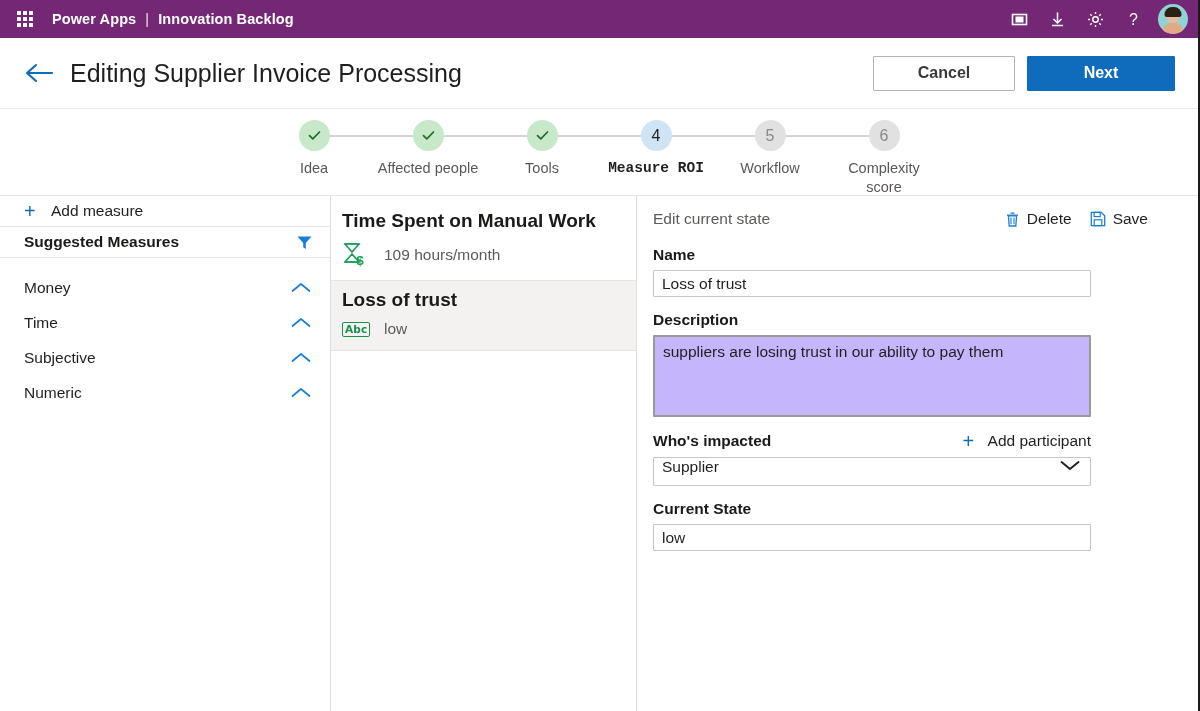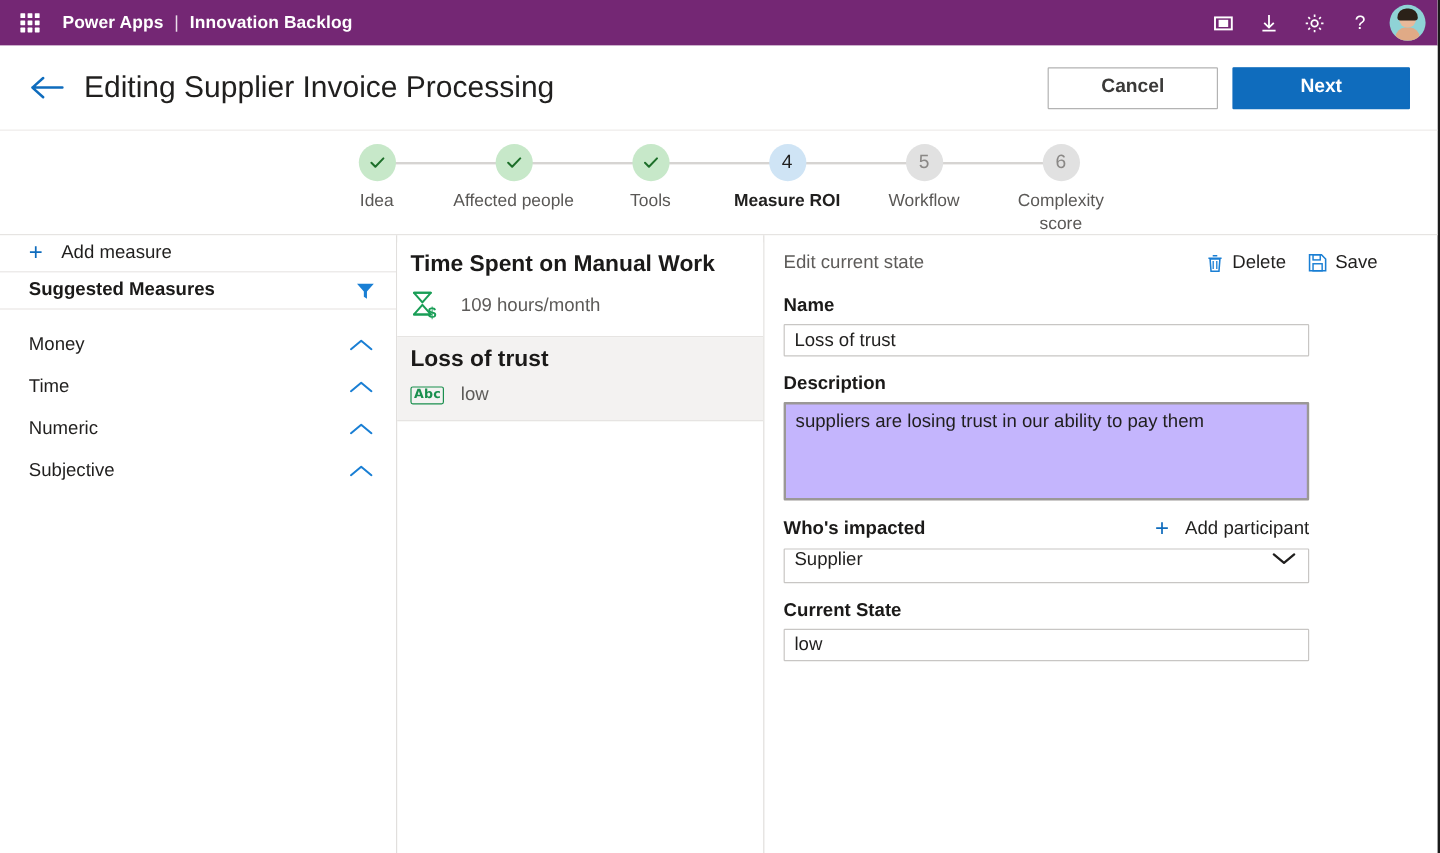--- a/index.html
+++ b/index.html
@@ -193,21 +193,21 @@
   .step:last-child .connector { display: none; }
   .step .label {
     margin-top: 8px;
     font-size: 14.5px;
     line-height: 19px;
     text-align: center;
     color: #5a5856;
     max-width: 104px;
     cursor: pointer;
   }
-  .step.active .label { color: #201f1e; font-weight: bold; }
+  .step.active .label { color: #201f1e; font-weight: bold; font-family: Liberation Mono, monospace; }
   .check {
     display: block;
   }
 
   
   .body {
     display: flex;
     height: calc(711px - 38px - 59px - 87px);
     align-items: stretch;
   }
@@ -584,30 +584,30 @@
         <div class="cat-row">
           <span class="txt">Time</span>
           <span class="chev">
             <svg width="22" height="14" viewBox="0 0 22 14">
               <path d="M2.5 10 L11 3 L19.5 10" fill="none" stroke="#1a7fd4" stroke-width="1.7" stroke-linecap="round" stroke-linejoin="round"></path>
             </svg>
           </span>
         </div>
 
         <div class="cat-row">
-          <span class="txt">Numeric</span>
+          <span class="txt">Subjective</span>
           <span class="chev">
             <svg width="22" height="14" viewBox="0 0 22 14">
               <path d="M2.5 10 L11 3 L19.5 10" fill="none" stroke="#1a7fd4" stroke-width="1.7" stroke-linecap="round" stroke-linejoin="round"></path>
             </svg>
           </span>
         </div>
 
         <div class="cat-row">
-          <span class="txt">Subjective</span>
+          <span class="txt">Numeric</span>
           <span class="chev">
             <svg width="22" height="14" viewBox="0 0 22 14">
               <path d="M2.5 10 L11 3 L19.5 10" fill="none" stroke="#1a7fd4" stroke-width="1.7" stroke-linecap="round" stroke-linejoin="round"></path>
             </svg>
           </span>
         </div>
 
       </div>
     </div>
 

